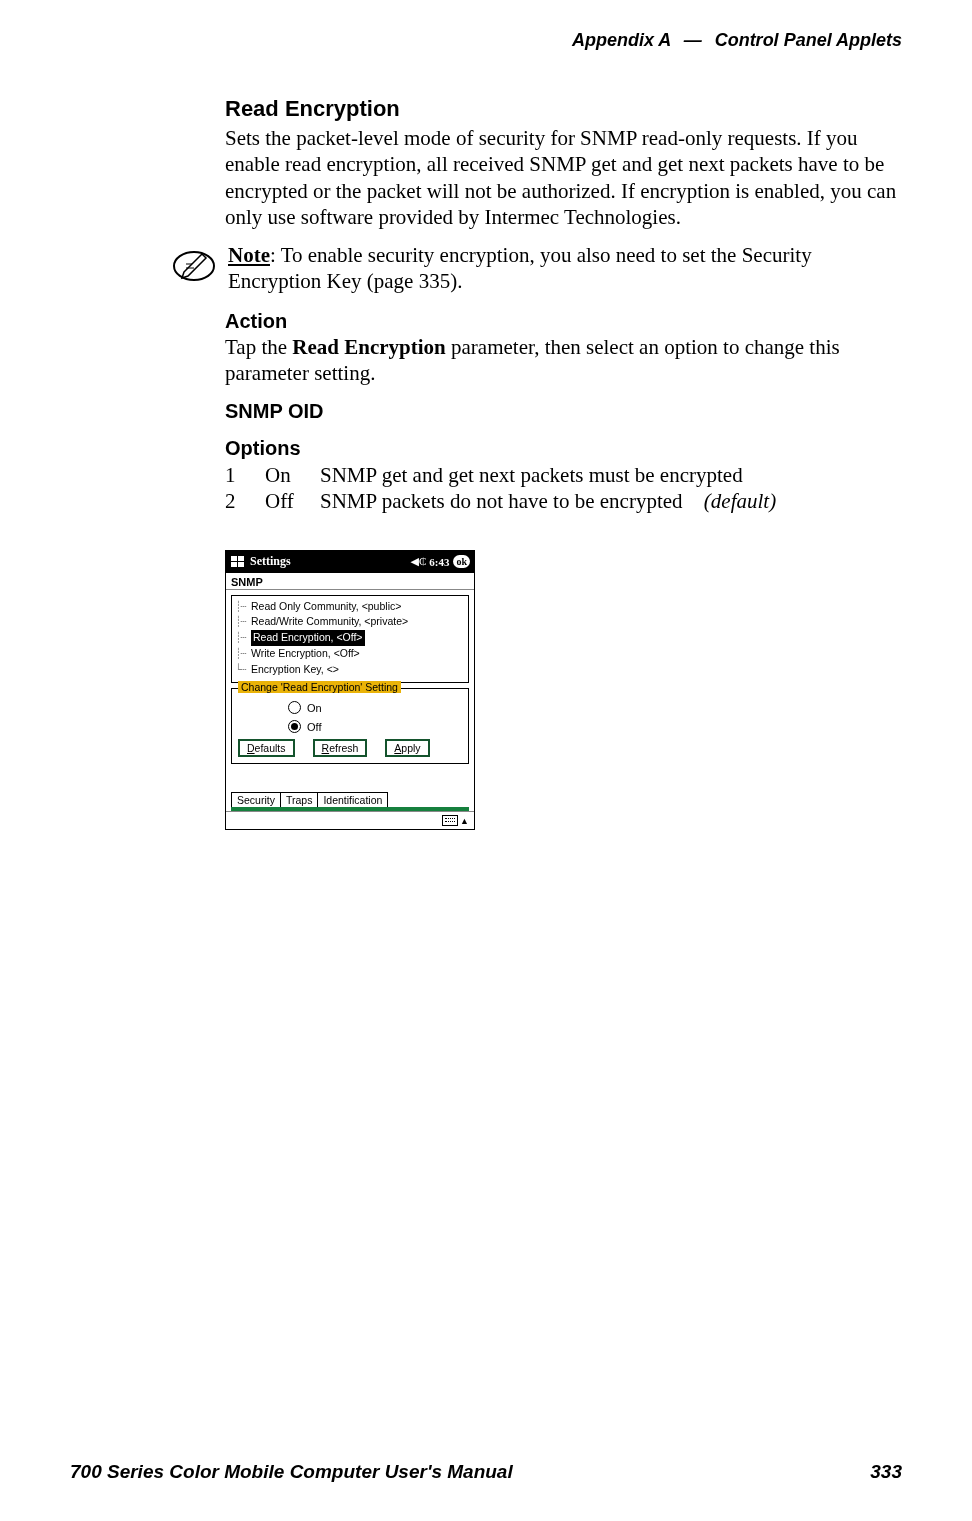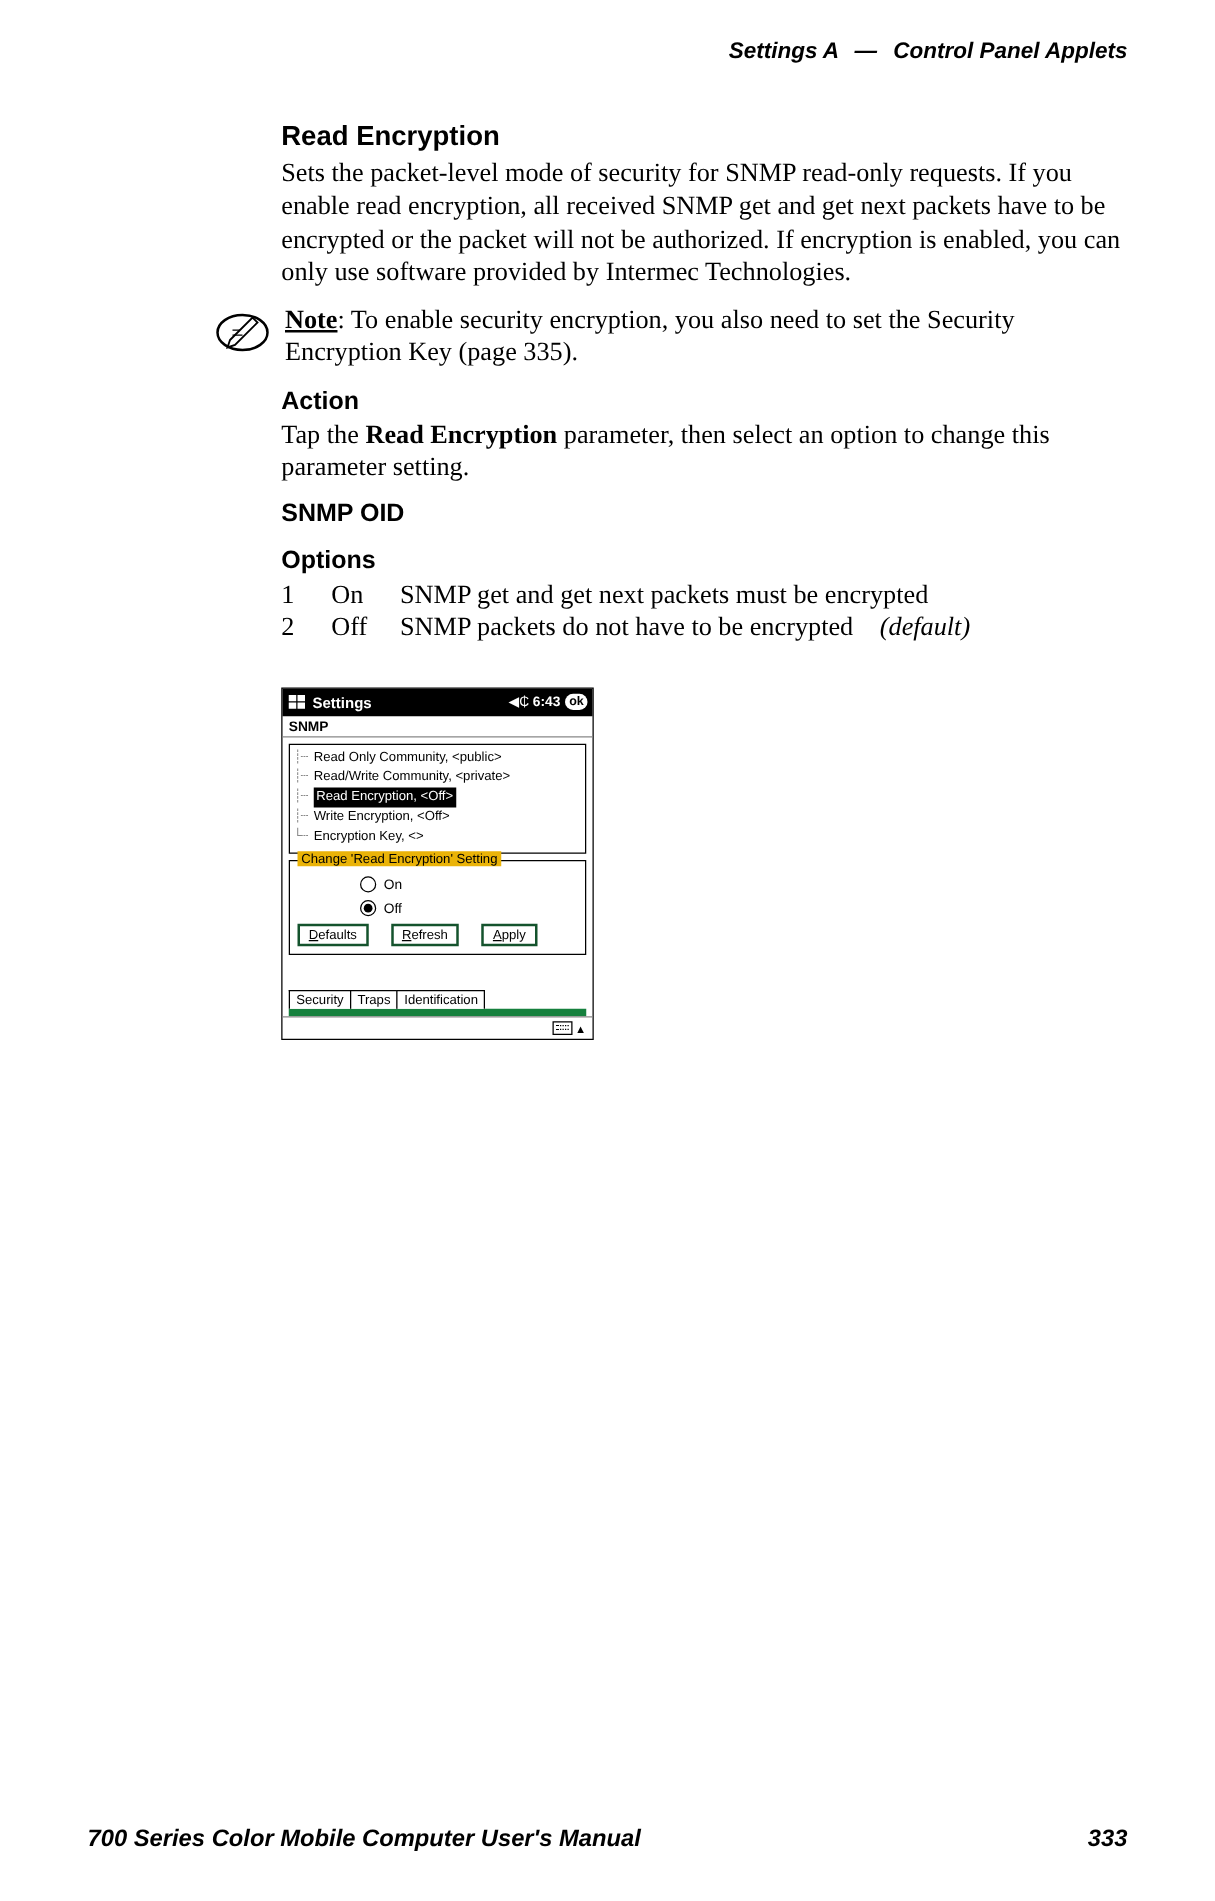--- a/index.html
+++ b/index.html
@@ -88,20 +88,21 @@
       font-size: 11px;
       background: #fff;
     }
     .device-titlebar {
       background: #000;
       color: #fff;
       display: flex;
       align-items: center;
       padding: 3px 4px;
       height: 22px;
+      font-family: Liberation Serif, serif;
     }
     .device-titlebar .winlogo {
       width: 16px; height: 16px;
       display: inline-flex; align-items: center; justify-content: center;
       margin-right: 4px;
     }
     .device-titlebar .title { font-weight: bold; font-size: 12px; flex: 1; }
     .device-titlebar .speaker { margin-right: 3px; font-size: 11px; }
     .device-titlebar .time { font-weight: bold; font-size: 11px; margin-right: 4px; }
     .device-titlebar .ok {
@@ -183,21 +184,21 @@
       border: 2px solid #14532d;
       padding: 1px 7px;
       font-size: 10.5px;
       background: #fff;
     }
     .dbtn .ul { text-decoration: underline; }
     .tabs-row {
       display: flex;
       align-items: flex-end;
       margin: 28px 5px 0 5px;
-      border-bottom: 6px solid #15803d;
+      border-bottom: 4px solid #15803d;
       font-size: 10.5px;
     }
     .dtab {
       border: 1px solid #000;
       border-bottom: none;
       padding: 1px 5px;
       margin-right: -1px;
       background: #fff;
     }
     .bottom-bar {
@@ -234,21 +235,21 @@
       font-family: Arial, sans-serif;
       font-weight: bold;
       font-style: italic;
       font-size: 19px;
     }
   </style>
 </head>
 <body>
 
 <div class="header">
-  <span class="appendix">Settings A</span>
+  <span class="appendix">Appendix A</span>
   <span class="dash">—</span>
   <span>Control Panel Applets</span>
 </div>
 
 <div class="content">
   <h2 class="section-title">Read Encryption</h2>
   <p class="body">Sets the packet-level mode of security for SNMP read-only requests. If you enable read encryption, all received SNMP get and get next packets have to be encrypted or the packet will not be authorized. If encryption is enabled, you can only use software provided by Intermec Technologies.</p>
 </div>
 
 <div class="note-row">

